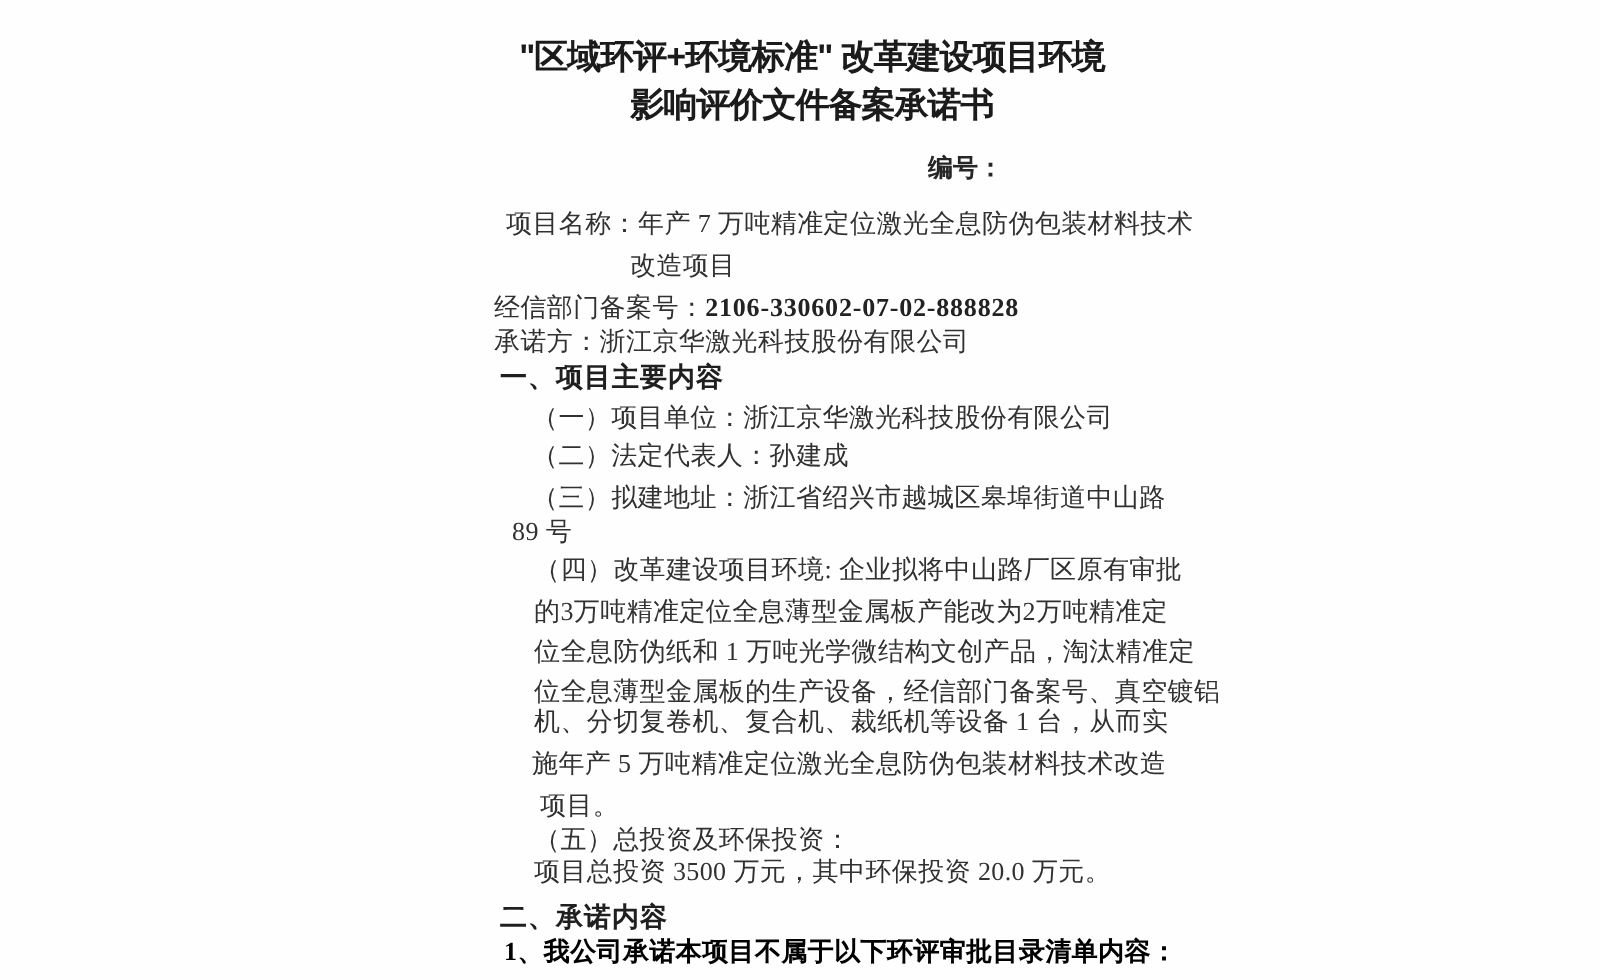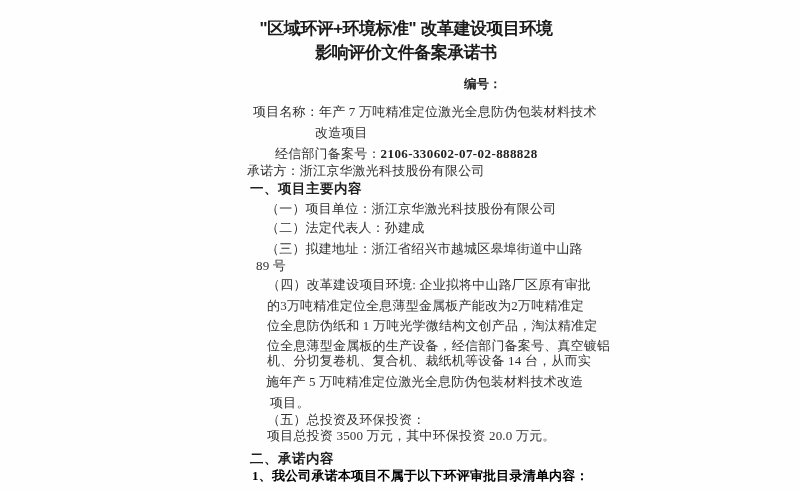--- a/index.html
+++ b/index.html
@@ -55,21 +55,21 @@
     font-weight: 700;
     font-size: 13.5px;
     color: #1f1f1f;
     letter-spacing: 0.5px;
   }
   .semibold { font-weight: 600; color: #000000; }
   .reg-number { font-weight: 700; letter-spacing: 0.4px; color: #222; }
 
   .l0  { left: 253px; top: 104px; }
   .l1  { left: 315px; top: 125px; }
-  .l2  { left: 247px; top: 146px; margin-left: 28px; }
+  .l2  { left: 247px; top: 146px; }
   .l3  { left: 247px; top: 163px; }
   .l4  { left: 250px; top: 181px; text-align: right; }
   .l5  { left: 266px; top: 201px; }
   .l6  { left: 266px; top: 220px; }
   .l7  { left: 266px; top: 241px; }
   .l8  { left: 256px; top: 258px; }
   .l9  { left: 267px; top: 277px; }
   .l10 { left: 267px; top: 298px; }
   .l11 { left: 267px; top: 318px; }
   .l12 { left: 267px; top: 338px; }
@@ -99,21 +99,21 @@
   <div class="line l3">承诺方：浙江京华激光科技股份有限公司</div>
   <div class="line l4 head">一、项目主要内容</div>
   <div class="line l5">（一）项目单位：浙江京华激光科技股份有限公司</div>
   <div class="line l6">（二）法定代表人：孙建成</div>
   <div class="line l7">（三）拟建地址：浙江省绍兴市越城区皋埠街道中山路</div>
   <div class="line l8">89 号</div>
   <div class="line l9">（四）改革建设项目环境: 企业拟将中山路厂区原有审批</div>
   <div class="line l10">的3万吨精准定位全息薄型金属板产能改为2万吨精准定</div>
   <div class="line l11">位全息防伪纸和 1 万吨光学微结构文创产品，淘汰精准定</div>
   <div class="line l12">位全息薄型金属板的生产设备，经信部门备案号、真空镀铝</div>
-  <div class="line l13">机、分切复卷机、复合机、裁纸机等设备 14 台，从而实</div>
+  <div class="line l13">机、分切复卷机、复合机、裁纸机等设备 1 台，从而实</div>
   <div class="line l14">施年产 5 万吨精准定位激光全息防伪包装材料技术改造</div>
   <div class="line l15">项目。</div>
   <div class="line l16">（五）总投资及环保投资：</div>
   <div class="line l17">项目总投资 3500 万元，其中环保投资 20.0 万元。</div>
   <div class="line l18 head">二、承诺内容</div>
   <div class="line l19 semibold">1、我公司承诺本项目不属于以下环评审批目录清单内容：</div>
 
 </div>
 
 </body></html>

